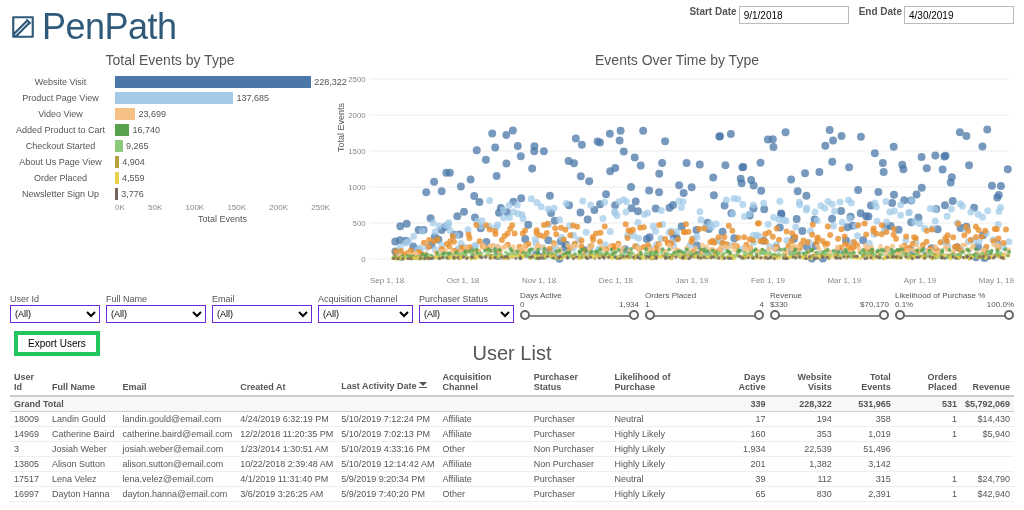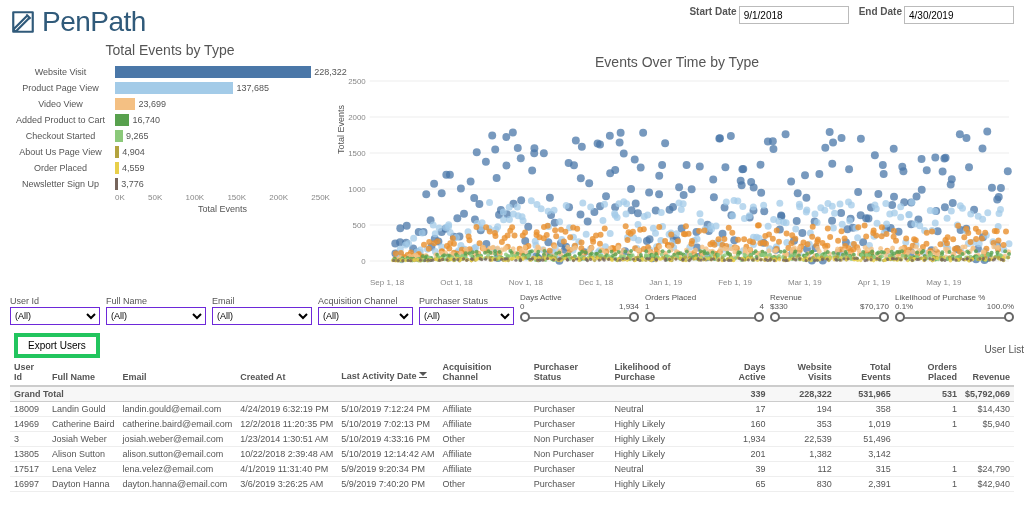--- a/index.html
+++ b/index.html
@@ -1,53 +1,53 @@
 <!DOCTYPE html>
 <html><head>
 <meta charset="utf-8">
 <style>
   * { box-sizing: border-box; margin: 0; padding: 0; font-family: Arial, Helvetica, sans-serif; }
   body { width: 1024px; height: 510px; background: #fff; color: #333; font-size: 11px; position: relative; overflow: hidden; }
   .header { display: flex; justify-content: space-between; align-items: flex-start; padding: 6px 10px 0 10px; }
-  .logo { display: flex; align-items: center; gap: 6px; font-size: 28px; color: #305a7a; font-weight: 400; letter-spacing: -0.5px; }
+  .logo { display: flex; align-items: center; gap: 6px; font-size: 36px; color: #305a7a; font-weight: 400; letter-spacing: -0.5px; }
   .logo svg { width: 26px; height: 26px; }
   .date-range { display: flex; gap: 10px; }
   .date-field { display: flex; flex-direction: row; gap: 2px; }
   .date-field label { font-size: 10px; font-weight: bold; color: #555; }
   .date-field input { width: 110px; height: 18px; border: 1px solid #bbb; padding: 1px 4px; font-size: 10px; background: #fff; }
 
   .charts-row { display: flex; padding: 4px 10px 0 10px; gap: 10px; }
   .bar-chart-wrap { width: 320px; }
   .chart-title { text-align: center; font-size: 14px; color: #555; margin-bottom: 6px; }
   .bar-chart { position: relative; }
   .bar-row { display: flex; align-items: center; height: 15px; margin-bottom: 1px; }
   .bar-label { width: 105px; text-align: center; padding-right: 4px; font-size: 9px; color: #555; }
   .bar-track { flex: 1; position: relative; height: 12px; }
   .bar-fill { position: absolute; left: 0; top: 0; height: 12px; }
   .bar-value { position: absolute; top: 0; height: 12px; line-height: 12px; font-size: 9px; color: #555; padding-left: 3px; }
   .bar-axis { margin-left: 105px; display: flex; justify-content: space-between; font-size: 8px; color: #888; margin-top: 2px; }
   .bar-axis-label { text-align: center; font-size: 9px; color: #555; margin-top: 2px; margin-left: 105px; }
 
-  .scatter-wrap { flex: 1; position: relative; margin-top: 12px; }
+  .scatter-wrap { flex: 1; position: relative; }
   .scatter-svg { width: 100%; height: 200px; display: block; }
   .scatter-ylabel { position: absolute; left: -4px; top: 100px; transform: rotate(-90deg); transform-origin: left top; font-size: 9px; color: #555; }
-  .scatter-xaxis { display: flex; justify-content: flex-start; font-size: 8px; color: #888; margin-left: 30px; margin-top: 2px; gap: 36px; }
+  .scatter-xaxis { display: flex; justify-content: space-between; font-size: 8px; color: #888; margin-left: 30px; margin-top: 2px; gap: 36px; }
 
   .filters-row { display: flex; gap: 6px; padding: 6px 10px 2px 10px; align-items: flex-end; }
   .filter { display: flex; flex-direction: column; gap: 1px; }
   .filter label { font-size: 9px; color: #555; }
   .filter select { height: 18px; border: 1px solid #6d28d9; font-size: 9px; background: #fff; }
   .slider-filter { display: flex; flex-direction: column; flex: 1; min-width: 100px; }
   .slider-filter .slider-head { display: flex; justify-content: space-between; font-size: 8px; color: #555; }
   .slider-track { position: relative; height: 14px; }
   .slider-line { position: absolute; left: 6px; right: 6px; top: 6px; height: 2px; background: #888; }
   .slider-thumb { position: absolute; top: 1px; width: 10px; height: 10px; border-radius: 50%; background: #fff; border: 2px solid #666; }
 
   .export-btn { margin: 6px 0 0 14px; padding: 3px 10px; font-size: 10px; border: 4px solid #22c55e; background: #fff; cursor: pointer; }
-  .user-list-title { text-align: right; font-size: 10px; color: #555; margin-top: -14px; }
+  .user-list-title { text-align: center; font-size: 20px; color: #555; margin-top: -14px; }
 
   .table-wrap { padding: 4px 10px 0 10px; }
   table { width: 100%; border-collapse: collapse; font-size: 9px; }
   th { text-align: left; color: #555; font-weight: bold; padding: 3px 4px; border-bottom: 2px solid #ccc; vertical-align: bottom; }
   th.num, td.num { text-align: right; }
   td { padding: 2px 4px; border-bottom: 1px solid #eee; color: #555; white-space: nowrap; }
   tr.grand td { font-weight: bold; background: #f7f7f7; border-top: 1px solid #ccc; border-bottom: 1px solid #ccc; }
   .sort-icon { display:inline-block; vertical-align: middle; margin-left:2px; }
   .sort-icon svg { width:8px; height:8px; }
 </style>

